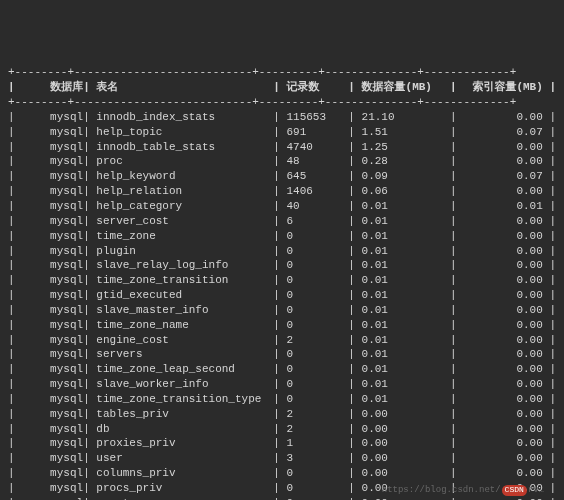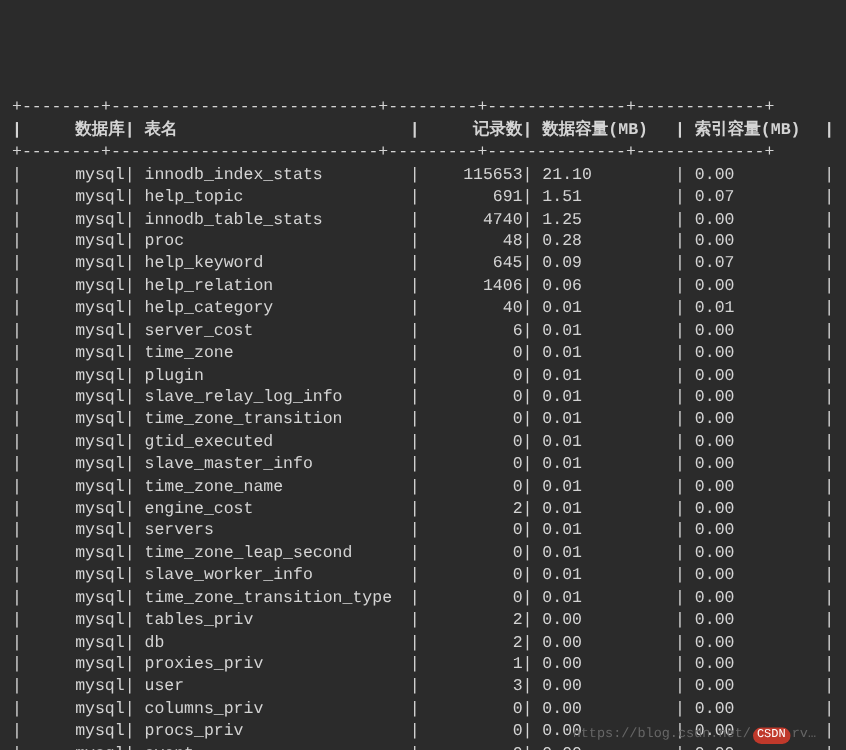--- a/index.html
+++ b/index.html
@@ -12,23 +12,23 @@
     padding: 6px 8px;
     width: 564px;
     height: 500px;
     overflow: hidden;
     white-space: pre;
   }
   .row { display: flex; }
   .sep { color: #d4d4d4; }
   .c0 { width: 70px; text-align: right; }
   .c1 { width: 200px; text-align: left; }
-  .c2 { width: 70px; text-align: right; }
+  .c2 { width: 70px; }
   .c3 { width: 100px; text-align: left; }
-  .c4 { width: 90px; text-align: left; }
+  .c4 { width: 90px; text-align: right; }
   .hdr { font-weight: bold; }
   .rule { letter-spacing: 0; }
   .watermark {
     position: absolute;
     right: 20px;
     bottom: 4px;
     font-size: 9px;
     color: #666;
   }
   .watermark .dot {

